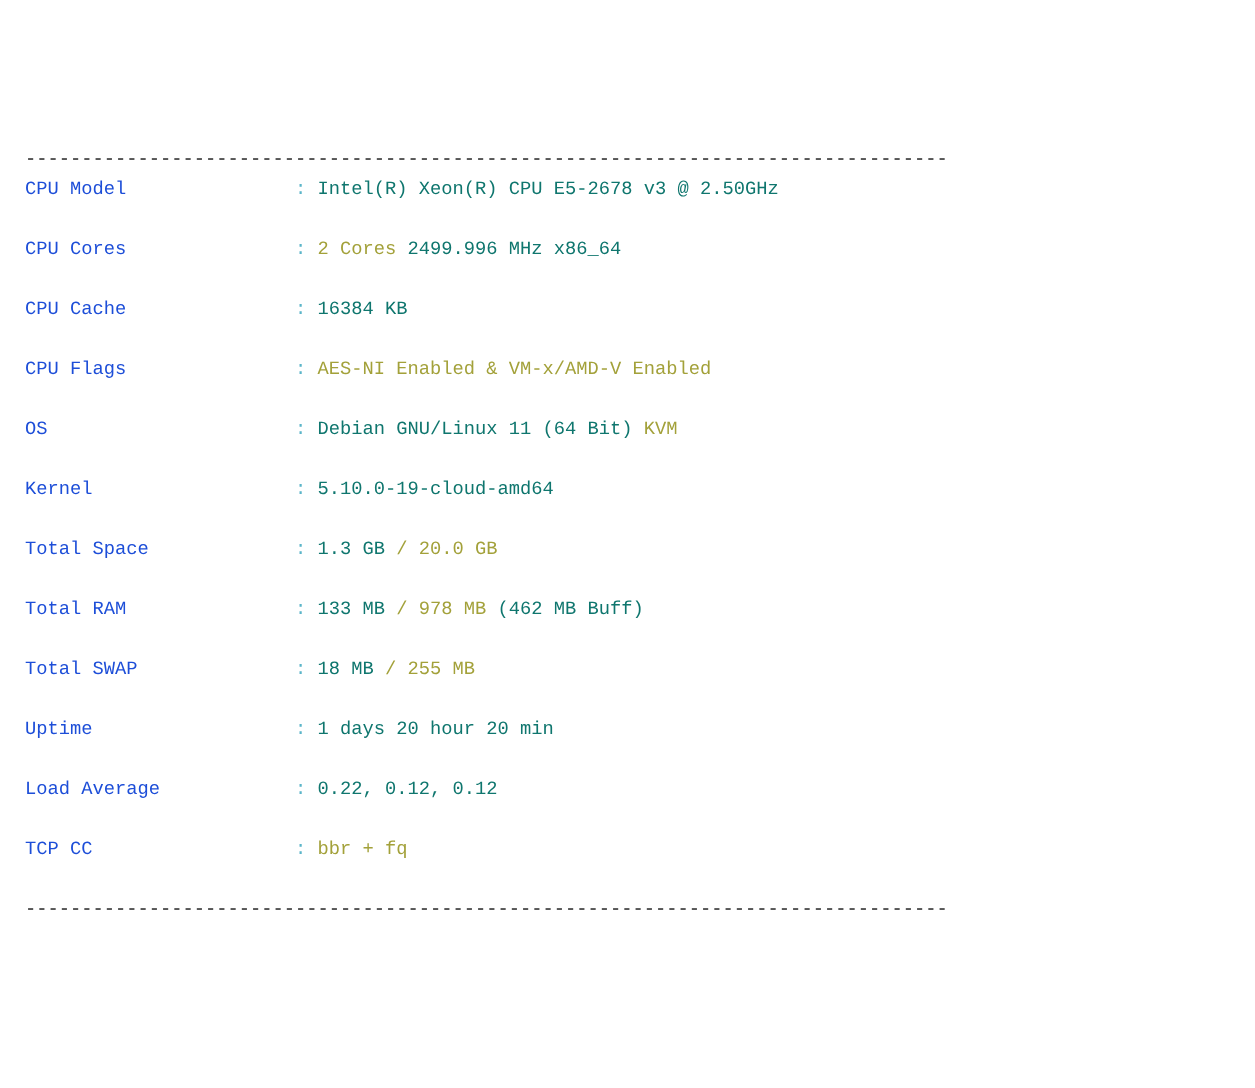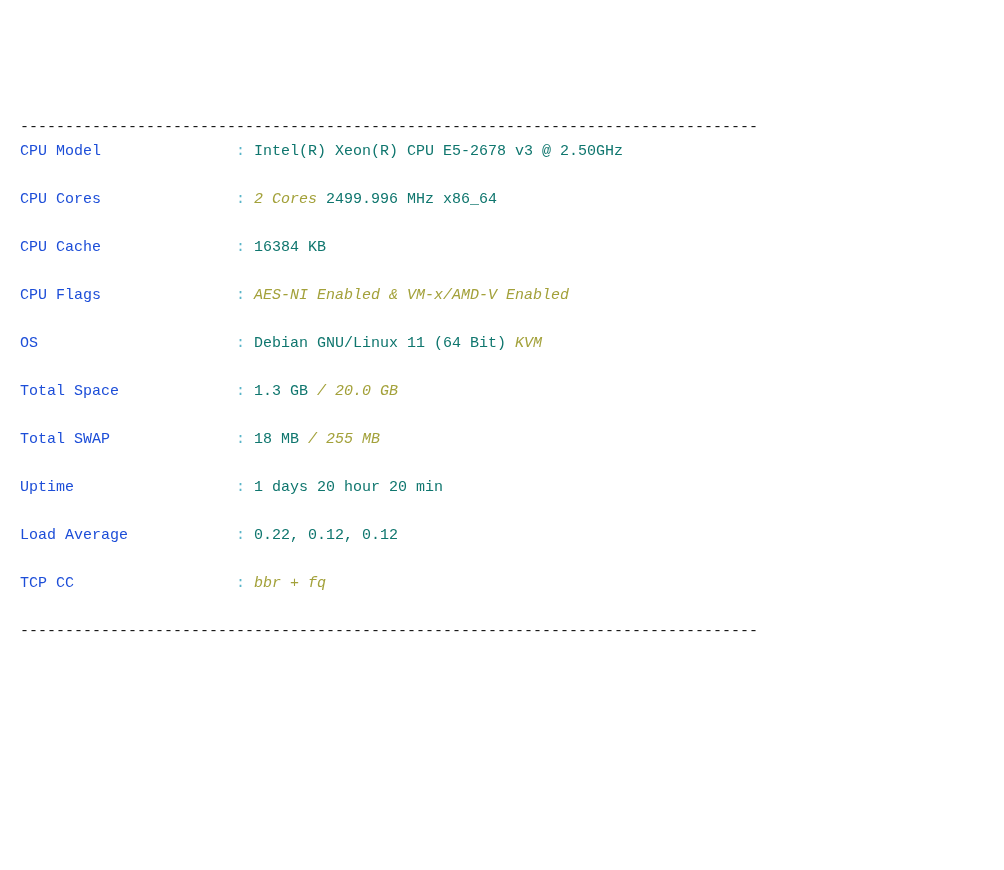--- a/index.html
+++ b/index.html
@@ -9,36 +9,38 @@
     font-family: "Menlo", "Consolas", "Courier New", monospace;
     font-size: 15px;
     line-height: 1.6;
     color: #1a1a1a;
     white-space: pre;
   }
   .row { display: block; }
   .label { color: #1d4ed8; display: inline-block; width: 24ch; }
   .colon { color: #5bb5c9; display: inline-block; width: 2ch; }
   .cyan  { color: #0f766e; }
-  .olive { color: #a3a13a; font-style: italic; }
+  .olive { color: #a3a13a; }
   .divider { color: #1a1a1a; }
   .container { position: relative; width: 964px; }
 </style>
 </head>
 <body>
 
 
 <div class="container">
 <span class="divider">----------------------------------------------------------------------------------</span>
 <span class="row"><span class="label">CPU Model</span><span class="colon">: </span><span><span class="cyan">Intel(R) Xeon(R) CPU E5-2678 v3 @ 2.50GHz</span></span></span>
 <span class="row"><span class="label">CPU Cores</span><span class="colon">: </span><span><span class="olive">2 Cores </span><span class="cyan">2499.996 MHz x86_64</span></span></span>
 <span class="row"><span class="label">CPU Cache</span><span class="colon">: </span><span><span class="cyan">16384 KB</span></span></span>
 <span class="row"><span class="label">CPU Flags</span><span class="colon">: </span><span><span class="olive">AES-NI Enabled &amp; VM-x/AMD-V Enabled</span></span></span>
 <span class="row"><span class="label">OS</span><span class="colon">: </span><span><span class="cyan">Debian GNU/Linux 11 (64 Bit) </span><span class="olive">KVM</span></span></span>
+<span class="row"><span class="label">Kernel</span><span class="colon">: </span><span><span class="cyan">5.10.0-19-cloud-amd64</span></span></span>
 <span class="row"><span class="label">Total Space</span><span class="colon">: </span><span><span class="cyan">1.3 GB </span><span class="olive">/ </span><span class="olive">20.0 GB</span></span></span>
+<span class="row"><span class="label">Total RAM</span><span class="colon">: </span><span><span class="cyan">133 MB </span><span class="olive">/ </span><span class="olive">978 MB </span><span class="cyan">(462 MB Buff)</span></span></span>
 <span class="row"><span class="label">Total SWAP</span><span class="colon">: </span><span><span class="cyan">18 MB </span><span class="olive">/ 255 MB</span></span></span>
 <span class="row"><span class="label">Uptime</span><span class="colon">: </span><span><span class="cyan">1 days 20 hour 20 min</span></span></span>
 <span class="row"><span class="label">Load Average</span><span class="colon">: </span><span><span class="cyan">0.22, 0.12, 0.12</span></span></span>
 <span class="row"><span class="label">TCP CC</span><span class="colon">: </span><span><span class="olive">bbr + fq</span></span></span>
 <span class="divider">----------------------------------------------------------------------------------</span>
 
 
 
 
 

